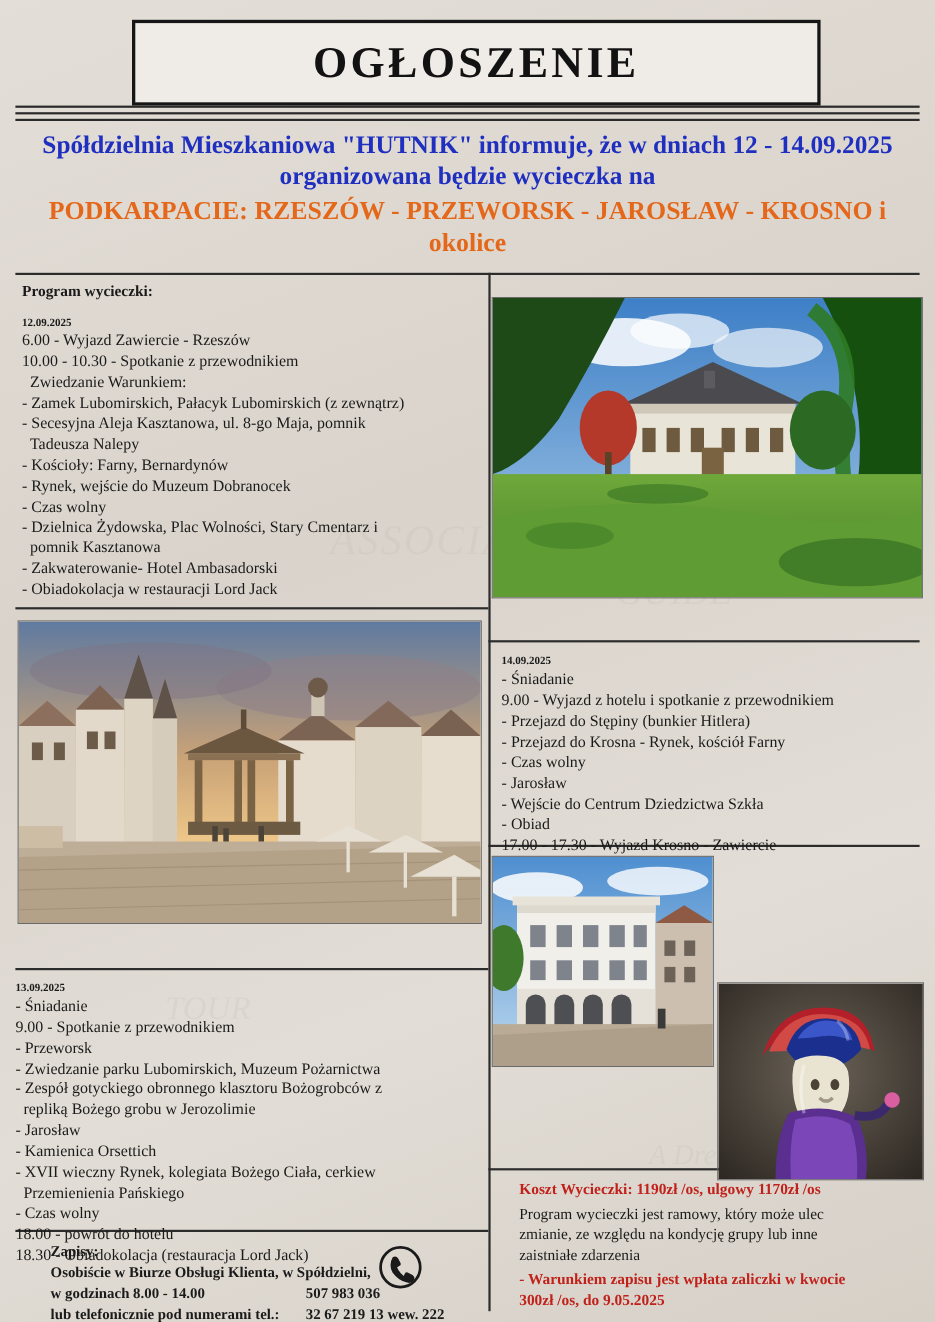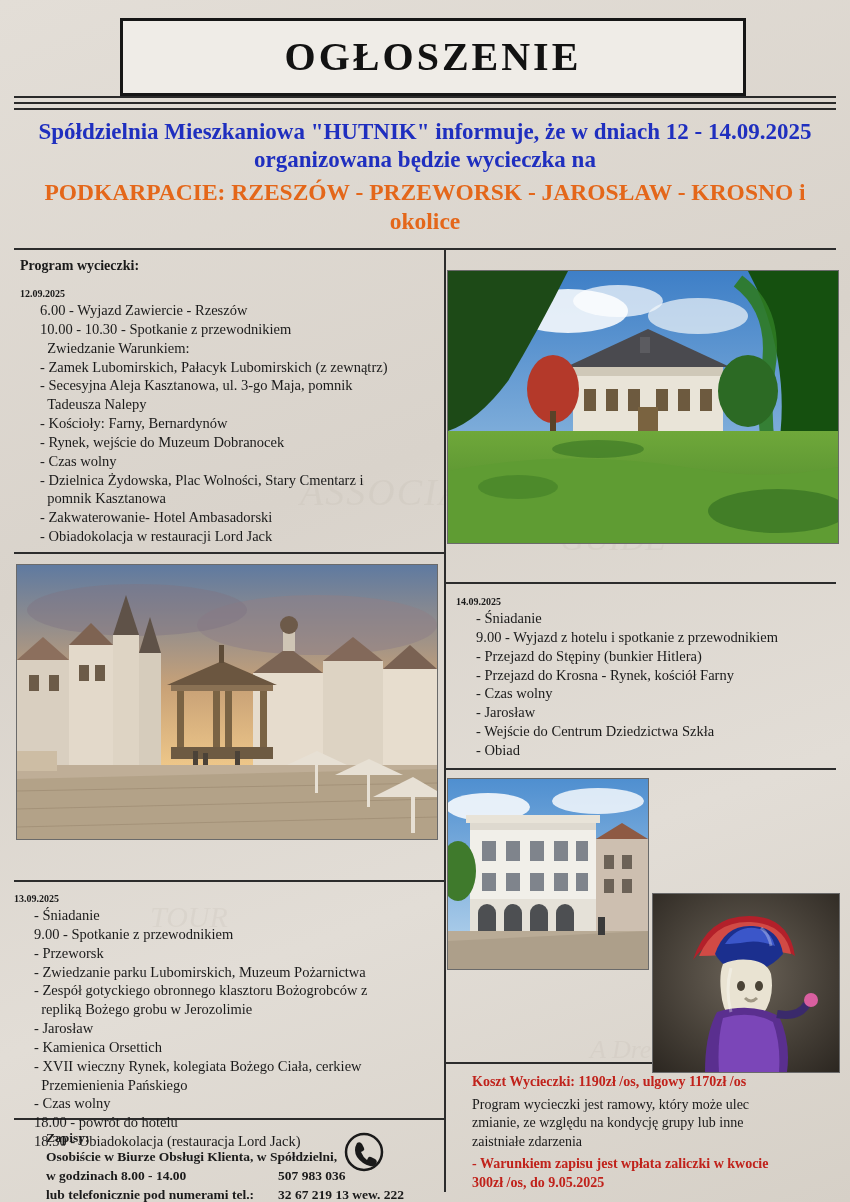--- a/index.html
+++ b/index.html
@@ -59,21 +59,21 @@
   .vline{position:absolute;width:0;border-left:2px solid #2c2c2c;}
 
   
   .prog-title{
     position:absolute;left:20px;top:258px;font-weight:bold;font-size:14px;
   }
   .day{
     font-weight:bold;font-size:10px;margin-bottom:2px;
   }
   .lines{font-size:14.5px;line-height:1.30;}
-  .lines div{white-space:pre-wrap;margin-left:20px;}
+  .lines div{white-space:pre-wrap;}
 
   .block-12{position:absolute;left:20px;top:288px;width:400px;}
   .block-14{position:absolute;left:456px;top:596px;width:370px;}
   .block-13{position:absolute;left:14px;top:893px;width:420px;}
 
   
   .img{position:absolute;overflow:hidden;border:1px solid #6a6a6a;}
   .img svg{display:block;width:100%;height:100%;}
 
   #img-manor{left:447px;top:270px;width:390px;height:272px;}
@@ -131,21 +131,21 @@
 
   <div class="prog-title">Program wycieczki:</div>
 
   <div class="block-12">
     <div class="day">12.09.2025</div>
     <div class="lines">
       <div>6.00 - Wyjazd Zawiercie - Rzeszów</div>
       <div>10.00 - 10.30 - Spotkanie z przewodnikiem</div>
       <div>  Zwiedzanie Warunkiem:</div>
       <div>- Zamek Lubomirskich, Pałacyk Lubomirskich (z zewnątrz)</div>
-      <div>- Secesyjna Aleja Kasztanowa, ul. 3-go Maja, pomnik</div>
+      <div>- Secesyjna Aleja Kasztanowa, ul. 8-go Maja, pomnik</div>
       <div>  Tadeusza Nalepy</div>
       <div>- Kościoły: Farny, Bernardynów</div>
       <div>- Rynek, wejście do Muzeum Dobranocek</div>
       <div>- Czas wolny</div>
       <div>- Dzielnica Żydowska, Plac Wolności, Stary Cmentarz i</div>
       <div>  pomnik Kasztanowa</div>
       <div>- Zakwaterowanie- Hotel Ambasadorski</div>
       <div>- Obiadokolacja w restauracji Lord Jack</div>
     </div>
   </div>
@@ -154,20 +154,21 @@
     <div class="day">14.09.2025</div>
     <div class="lines">
       <div>- Śniadanie</div>
       <div>9.00 - Wyjazd z hotelu i spotkanie z przewodnikiem</div>
       <div>- Przejazd do Stępiny (bunkier Hitlera)</div>
       <div>- Przejazd do Krosna - Rynek, kościół Farny</div>
       <div>- Czas wolny</div>
       <div>- Jarosław</div>
       <div>- Wejście do Centrum Dziedzictwa Szkła</div>
       <div>- Obiad</div>
+      <div>17.00 - 17.30 - Wyjazd Krosno - Zawiercie</div>
     </div>
   </div>
 
   <div class="block-13">
     <div class="day">13.09.2025</div>
     <div class="lines">
       <div>- Śniadanie</div>
       <div>9.00 - Spotkanie z przewodnikiem</div>
       <div>- Przeworsk</div>
       <div>- Zwiedzanie parku Lubomirskich, Muzeum Pożarnictwa</div>

